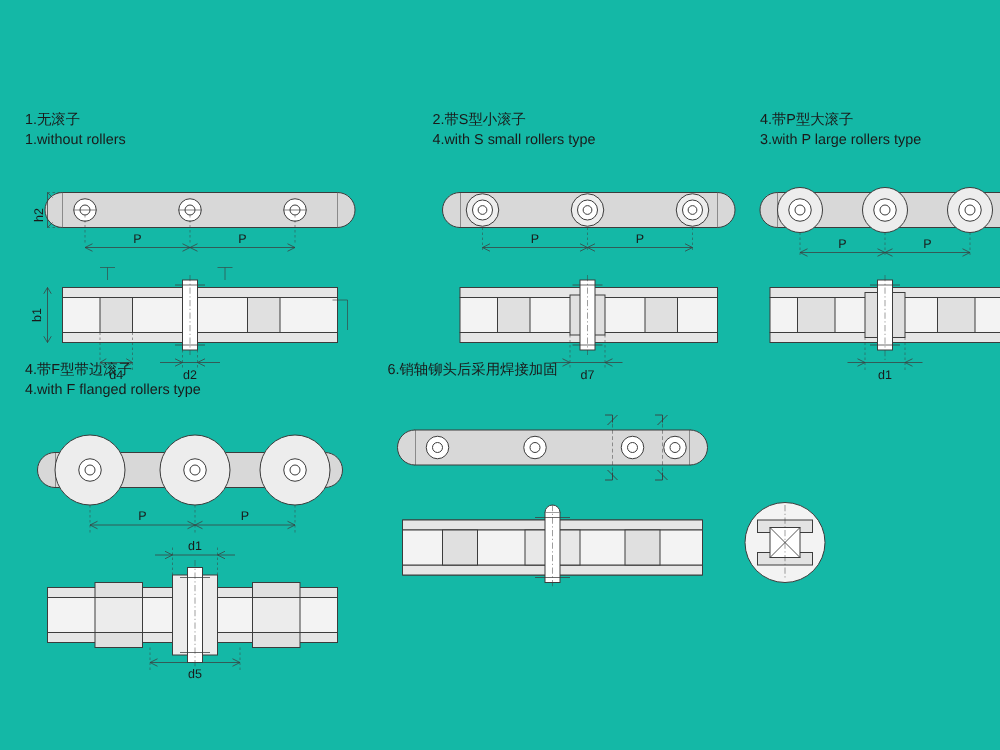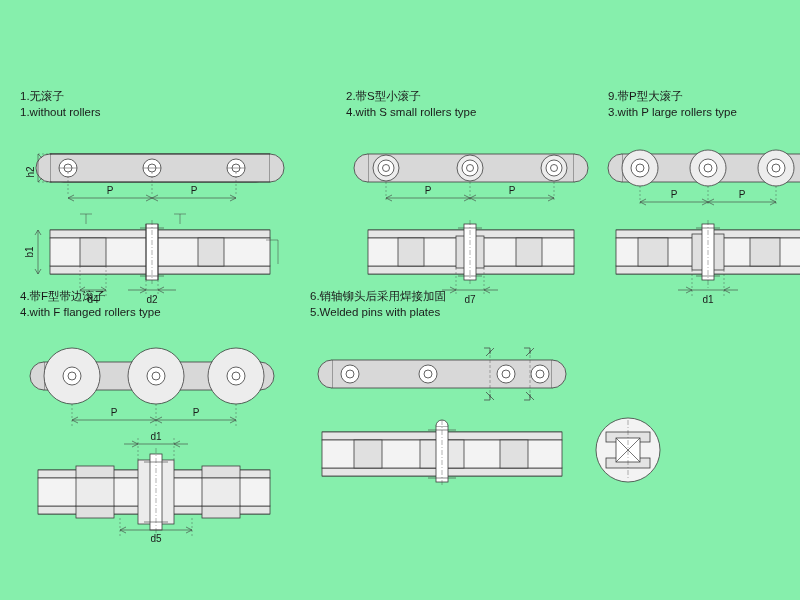--- a/index.html
+++ b/index.html
@@ -5,21 +5,21 @@
   html,body{margin:0;padding:0;}
   body{
     width:800px;height:600px;
     background:#efefef;
     font-family:"Liberation Sans", sans-serif;
     overflow:hidden;
     position:relative;
   }
   .page{
     position:absolute;inset:0;
-    background:#86efac;
+    background:#14b8a6;
   }
   .panel{position:absolute;}
   .cap{
     font-size:11.5px;
     color:#1a1a1a;
     line-height:16px;
     white-space:nowrap;
   }
   .cap .l2{display:block;}
   svg{display:block;overflow:visible;}
@@ -175,21 +175,21 @@
         <path d="M110,170 l-6,-3 M110,170 l-6,3 M138,170 l6,-3 M138,170 l6,3" stroke-width="0.6"></path>
       </g>
       <text class="dim-label" x="82" y="74" text-anchor="middle">P</text>
       <text class="dim-label" x="166" y="74" text-anchor="middle">P</text>
       <text class="dim-label" x="124" y="183" text-anchor="middle">d7</text>
     </svg>
   </div>
 
   <div class="panel" style="left:608px;top:88px;">
     <div class="cap">
-      <span>9.带P型大滚子</span>
+      <span>4.带P型大滚子</span>
       <span class="l2">3.with P large rollers type</span>
     </div>
     <svg width="200" height="180" viewBox="0 0 200 180">
       <g stroke="#3c3c3c" fill="none" stroke-width="0.8">
         <rect x="14" y="34" width="186" height="28" fill="#d8d8d8"></rect>
         <path d="M14,34 A14,14 0 0 0 14,62" fill="#d8d8d8"></path>
 
         <g>
           <circle cx="32" cy="48" r="18" fill="#ededed"></circle>
           <circle cx="32" cy="48" r="9" fill="#fff"></circle>
@@ -301,21 +301,20 @@
       <text class="dim-label" x="94" y="96" text-anchor="middle">P</text>
       <text class="dim-label" x="176" y="96" text-anchor="middle">P</text>
       <text class="dim-label" x="136" y="120" text-anchor="middle">d1</text>
       <text class="dim-label" x="136" y="222" text-anchor="middle">d5</text>
     </svg>
   </div>
 
   <div class="panel" style="left:310px;top:288px;">
     <div class="cap">
       <span>6.销轴铆头后采用焊接加固</span>
-      <span class="l2">5.Welded pins with plates</span>
     </div>
     <svg width="380" height="190" viewBox="0 0 380 190">
       <g stroke="#3c3c3c" fill="none" stroke-width="0.8">
 
         <rect x="22" y="40" width="220" height="28" fill="#d8d8d8"></rect>
         <path d="M22,40 A14,14 0 0 0 22,68" fill="#d8d8d8"></path>
         <path d="M242,40 A14,14 0 0 1 242,68" fill="#d8d8d8"></path>
         <g>
           <circle cx="40" cy="54" r="9" fill="#fff"></circle>
           <circle cx="40" cy="54" r="4" fill="#fff"></circle>

